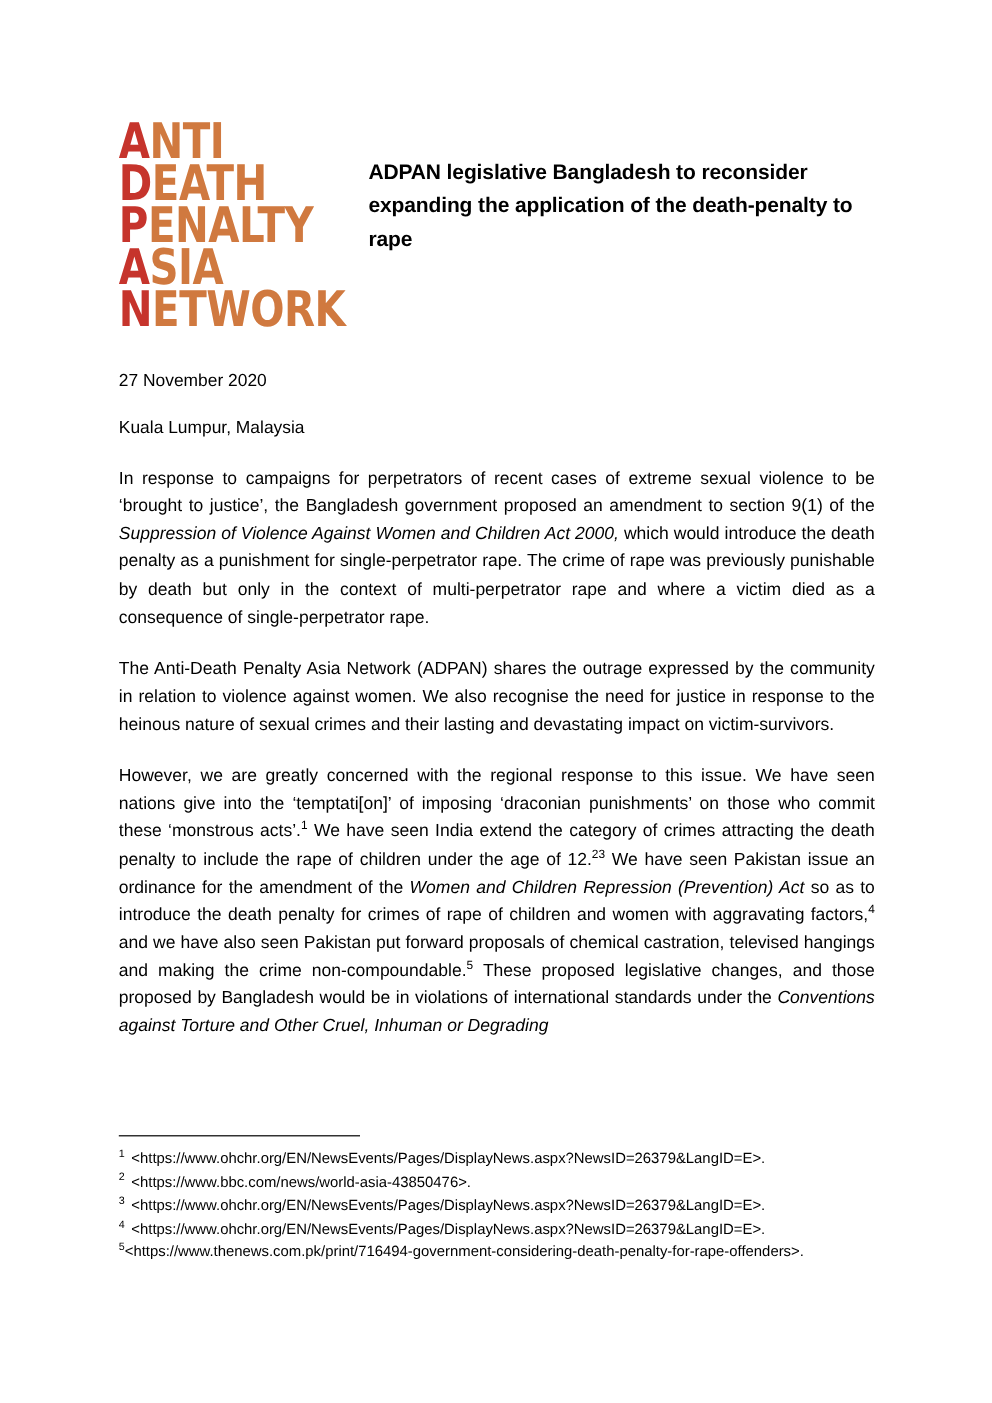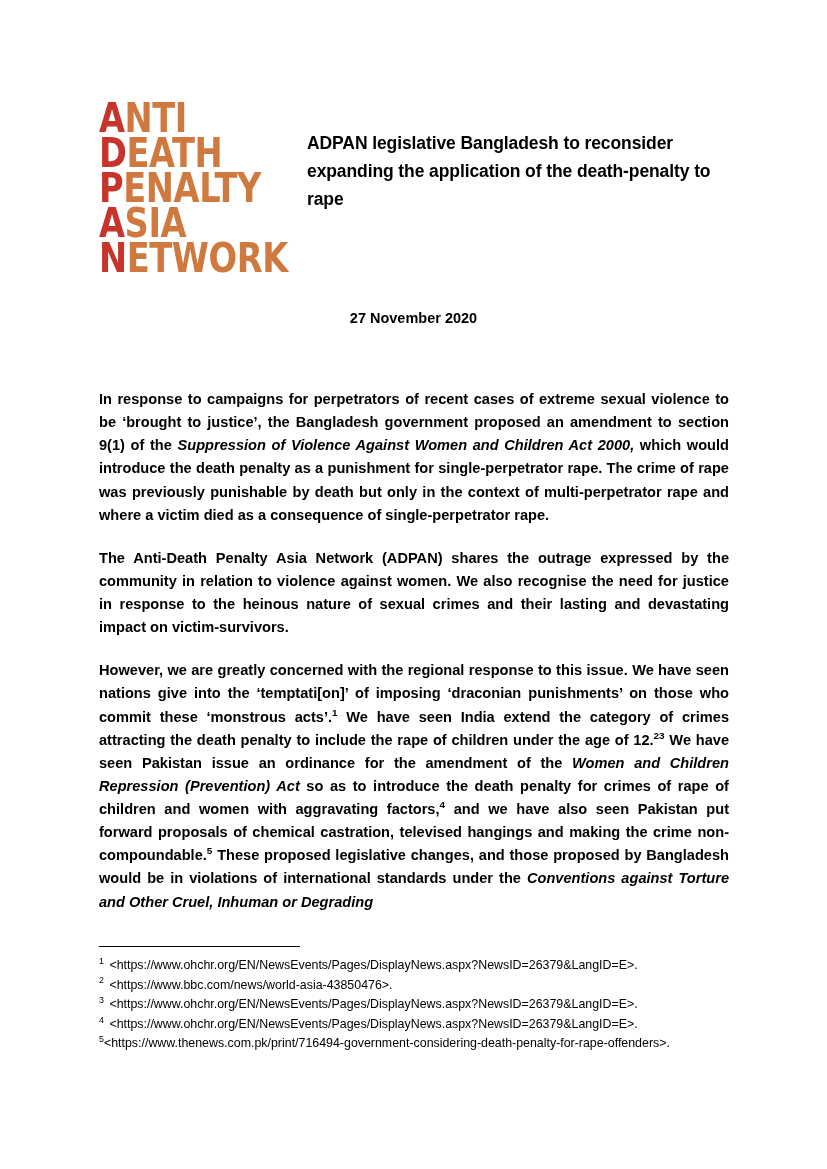--- a/index.html
+++ b/index.html
@@ -77,41 +77,39 @@
   
   .meta {
     position: absolute;
     left: 99px;
     width: 629px;
   }
   .meta-date { top: 308px; }
   .meta-place { top: 347px; }
   .meta-line {
     font-size: 14.5px;
-    font-weight: 700;
+    font-weight: 400;
     line-height: 1.5;
     color: #000000;
-    text-align: center;
   }
 
   
   .body-copy {
     position: absolute;
     left: 99px;
     top: 388px;
     width: 630px;
   }
   .body-copy p {
     margin: 0 0 20px 0;
     font-size: 14.6px;
     line-height: 1.585;
     text-align: justify;
     color: #000000;
     hyphens: none;
-    font-weight: bold;
   }
   .body-copy p:last-child { margin-bottom: 0; }
   .body-copy i { font-style: italic; }
   sup {
     font-size: 0.68em;
     vertical-align: super;
     line-height: 0;
   }
 
   
@@ -173,20 +171,23 @@
     </div>
 
     <h1 class="title">ADPAN legislative Bangladesh to reconsider expanding the application of the death-penalty to rape</h1>
 
   </div>
 
   <div class="meta meta-date">
     <div class="meta-line">27 November 2020</div>
   </div>
 
+  <div class="meta meta-place">
+    <div class="meta-line">Kuala Lumpur, Malaysia</div>
+  </div>
 
   <div class="body-copy">
 
     <p><span>In response to campaigns for perpetrators of recent cases of extreme sexual violence to be ‘brought to justice’, the Bangladesh government proposed an amendment to section 9(1) of the </span><i>Suppression of Violence Against Women and Children Act 2000,</i><span> which would introduce the death penalty as a punishment for single-perpetrator rape. The crime of rape was previously punishable by death but only in the context of multi-perpetrator rape and where a victim died as a consequence of single-perpetrator rape.</span></p>
 
     <p><span>The Anti-Death Penalty Asia Network (ADPAN) shares the outrage expressed by the community in relation to violence against women. We also recognise the need for justice in response to the heinous nature of sexual crimes and their lasting and devastating impact on victim-survivors.</span></p>
 
     <p><span>However, we are greatly concerned with the regional response to this issue. We have seen nations give into the ‘temptati[on]’ of imposing ‘draconian punishments’ on those who commit these ‘monstrous acts’.</span><sup>1</sup><span> We have seen India extend the category of crimes attracting the death penalty to include the rape of children under the age of 12.</span><sup>23</sup><span> We have seen Pakistan issue an ordinance for the amendment of the </span><i>Women and Children Repression (Prevention) Act</i><span> so as to introduce the death penalty for crimes of rape of children and women with aggravating factors,</span><sup>4</sup><span> and we have also seen Pakistan put forward proposals of chemical castration, televised hangings and making the crime non-compoundable.</span><sup>5</sup><span> These proposed legislative changes, and those proposed by Bangladesh would be in violations of international standards under the </span><i>Conventions against Torture and Other Cruel, Inhuman or Degrading</i></p>
 
   </div>

